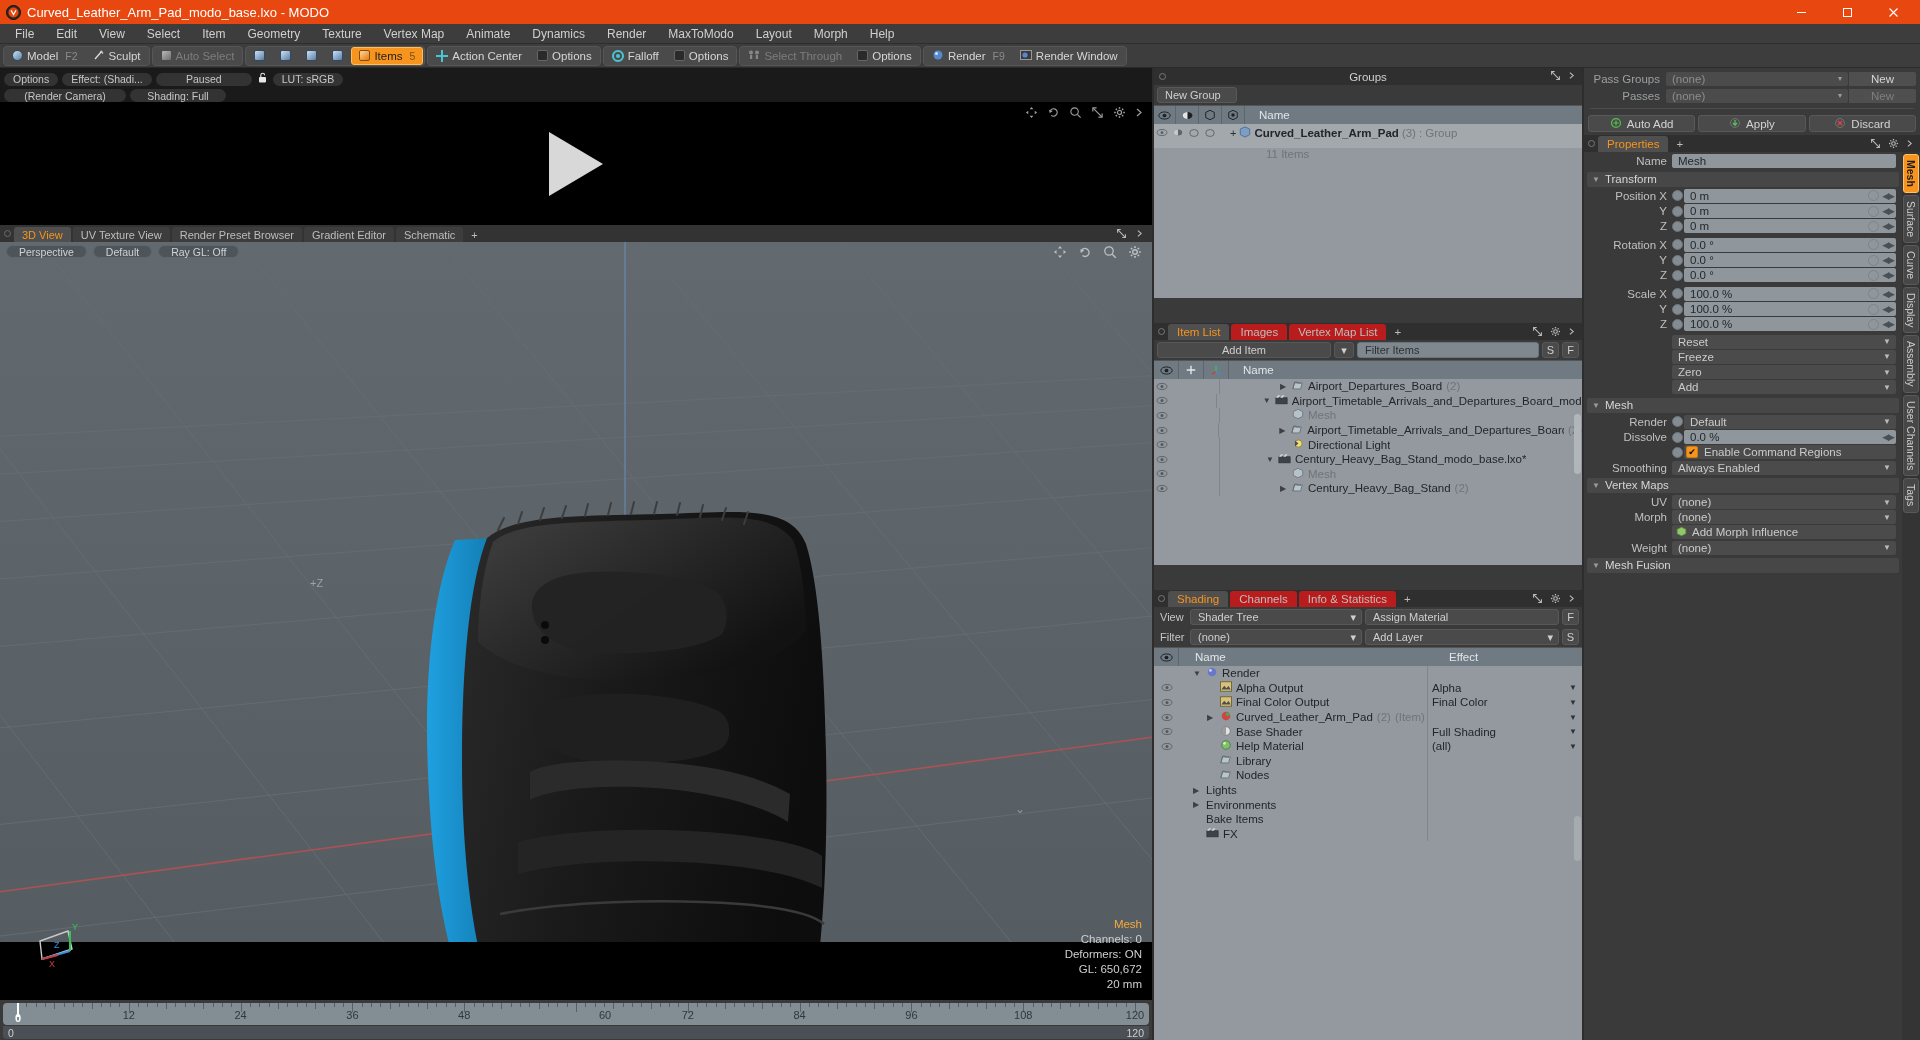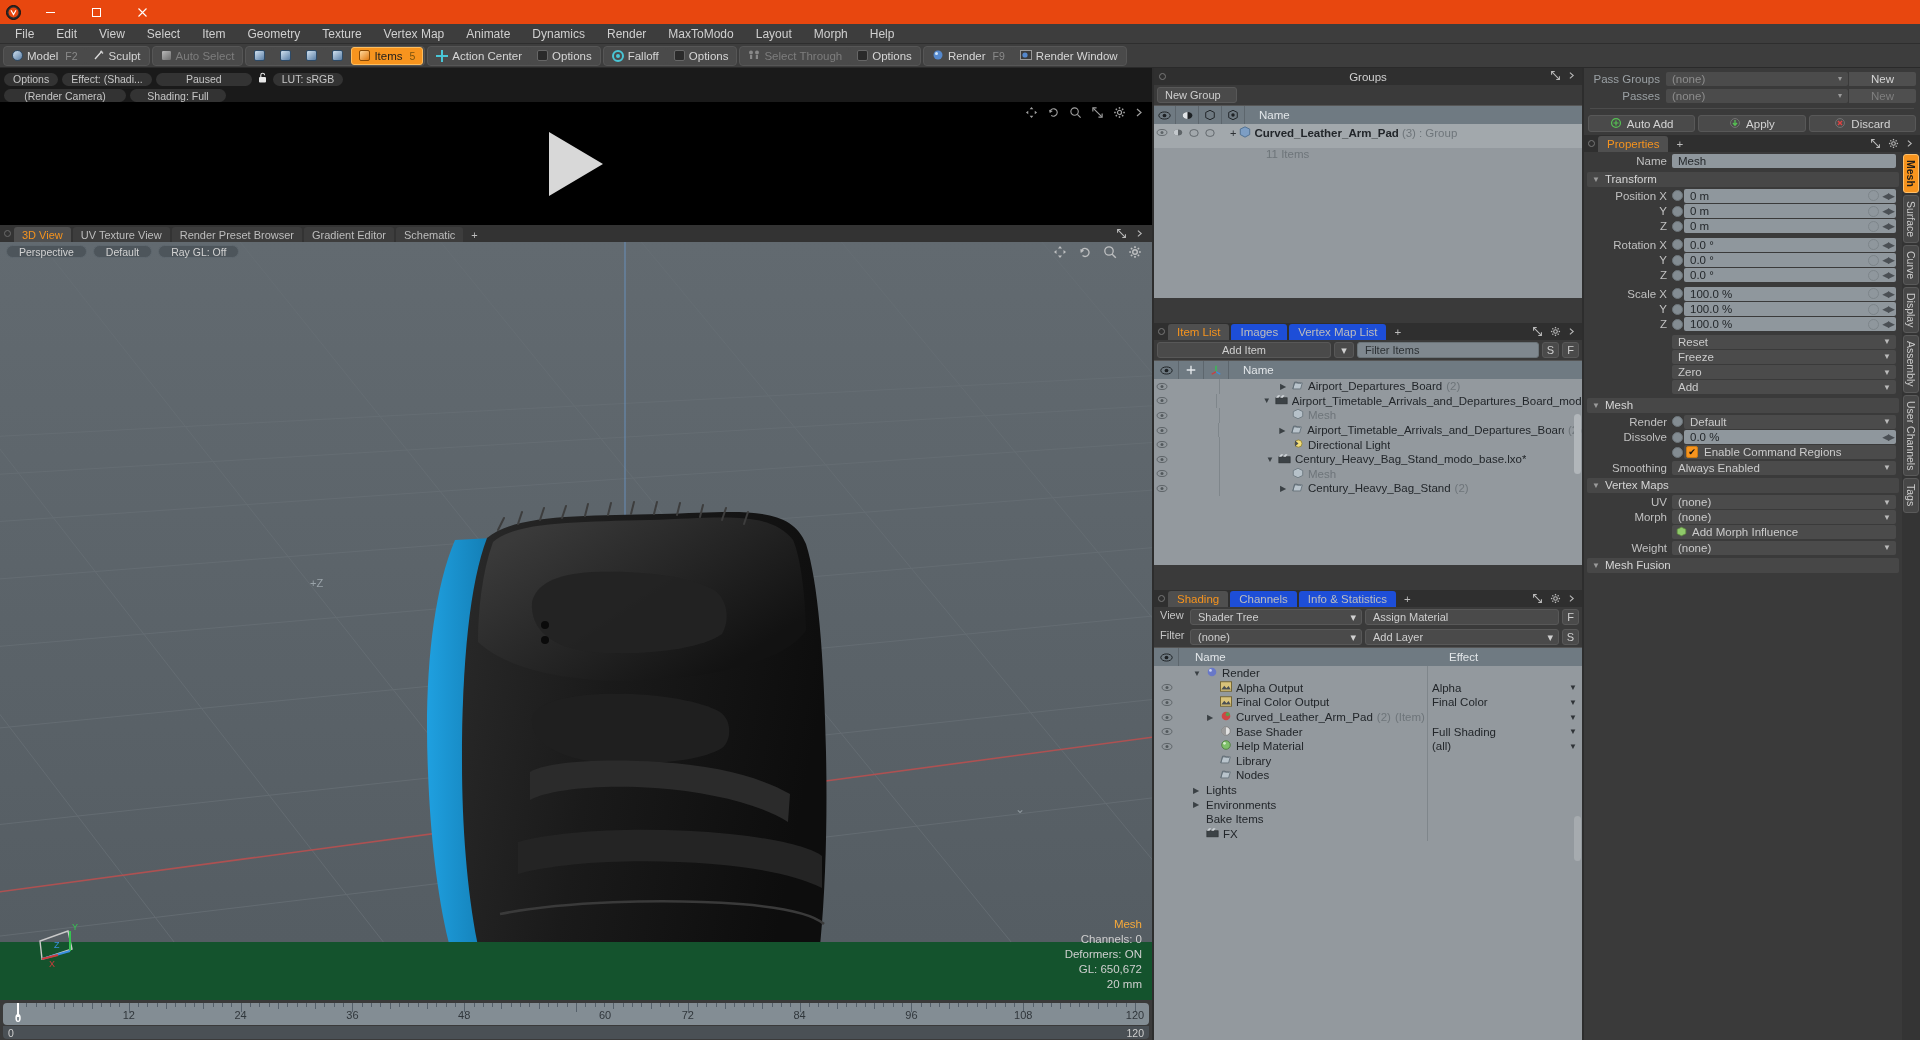--- a/index.html
+++ b/index.html
@@ -72,21 +72,21 @@
   }
   .pv-icons{position:absolute;right:8px;top:4px;display:flex;gap:9px;align-items:center;opacity:.85;}
   
   .vtabs{height:17px;background:#333;display:flex;align-items:flex-end;padding-left:14px;position:relative;}
   .vtabs .dot{position:absolute;left:4px;top:5px;width:7px;height:7px;border-radius:50%;border:1px solid #6a6a6a;}
   .vtab{height:15px;padding:0 8px;font-size:11px;color:#bdbdbd;display:flex;align-items:center;
         background:#3d3d3d;border-radius:3px 3px 0 0;margin-right:2px;}
   .vtab.active{background:#4f4f4f;color:#f7941e;}
   .vtab.plus{background:transparent;color:#bdbdbd;padding:0 6px;}
   
-  .viewport{flex:1;position:relative;background:#14532d;overflow:hidden;}
+  .viewport{flex:1;position:relative;background:#000000;overflow:hidden;}
   .vp-sub{position:absolute;top:3px;left:6px;display:flex;gap:6px;z-index:5;}
   .vsb{height:13px;background:#4d555b;border-radius:7px;color:#d2d2d2;font-size:10.5px;
        display:flex;align-items:center;justify-content:center;padding:0 12px;border:1px solid #5e676e;}
   .vp-icons{position:absolute;top:3px;right:10px;display:flex;gap:11px;align-items:center;z-index:5;opacity:.8;}
   .vp-stats{position:absolute;right:10px;bottom:8px;text-align:right;font-size:11.5px;
             color:#cfcfcf;line-height:15px;z-index:5;}
   .vp-stats .mesh{color:#f7a93a;}
   .gizmo{position:absolute;left:28px;bottom:28px;z-index:5;}
   .grid-canvas{position:absolute;inset:0;}
   
@@ -102,24 +102,24 @@
   
   .panel{display:flex;flex-direction:column;background:#3a3a3a;overflow:hidden;}
   .panel-head{height:17px;background:#2f2f2f;display:flex;align-items:center;justify-content:center;
               font-size:11.5px;color:#d0d0d0;position:relative;}
   .panel-head .lc{position:absolute;left:5px;width:7px;height:7px;border-radius:50%;border:1px solid #777;}
   .panel-head .rc{position:absolute;right:6px;display:flex;gap:7px;align-items:center;}
   .tabhead{height:17px;background:#2f2f2f;display:flex;align-items:flex-end;padding-left:14px;position:relative;}
   .tabhead .lc{position:absolute;left:4px;top:5px;width:7px;height:7px;border-radius:50%;border:1px solid #777;}
   .tabhead .rc{position:absolute;right:6px;top:3px;display:flex;gap:7px;align-items:center;}
   .ptab{height:16px;padding:0 9px;font-size:11.5px;color:#bdbdbd;display:flex;align-items:center;
-        background:#1d4ed8;border-radius:3px 3px 0 0;margin-right:2px;}
+        background:#b91c1c;border-radius:3px 3px 0 0;margin-right:2px;}
   .ptab.active{background:#4f4f4f;color:#f7941e;}
   .ptab.plus{background:transparent;padding:0 6px;}
-  .ctrl-row{display:flex;gap:3px;padding:2px 3px;background:#3a3a3a;align-items:flex-start;}
+  .ctrl-row{display:flex;gap:3px;padding:2px 3px;background:#3a3a3a;align-items:center;}
   .ctrl{height:16px;background:#4a4a4a;border:1px solid #585858;border-radius:3px;color:#cfcfcf;
         font-size:11px;display:flex;align-items:center;padding:0 7px;position:relative;}
   .ctrl.txt{background:#7f888f;color:#2c3134;border-color:#6b7479;}
   .ctrl .caret{position:absolute;right:5px;}
   .listhead{height:19px;background:#6f7a82;display:flex;align-items:center;font-size:11.5px;color:#e2e6e9;
             border-top:1px solid #555;}
   .lh-cell{border-right:1px solid #5d666d;height:19px;display:flex;align-items:center;justify-content:center;}
   .rows{flex:1;background:#93999e;overflow:hidden;position:relative;}
   .row{height:14.6px;display:flex;align-items:center;font-size:11.5px;color:#22262a;}
   .row .eye{width:16px;display:flex;justify-content:center;flex:none;}
@@ -165,20 +165,21 @@
 </head>
 <body>
 
 <div class="titlebar">
   <span class="logo">
     <svg width="11" height="11" viewBox="0 0 11 11">
         <circle cx="5.5" cy="5.5" r="5" fill="#e8470f"></circle>
         <path d="M3 3.2 L5.5 7.6 L8 3.2" stroke="#fff" stroke-width="1.2" fill="none"></path>
       </svg>
   </span>
+  <span class="title">Curved_Leather_Arm_Pad_modo_base.lxo - MODO</span>
   <span class="winbtns">
     <span class="winbtn">
       <svg width="11" height="11" viewBox="0 0 11 11">
           <rect x="1" y="5" width="9" height="1" fill="#fff"></rect>
         </svg>
     </span>
     <span class="winbtn">
       <svg width="11" height="11" viewBox="0 0 11 11">
           <rect x="1.5" y="1.5" width="8" height="8" stroke="#fff" fill="none"></rect>
         </svg>

